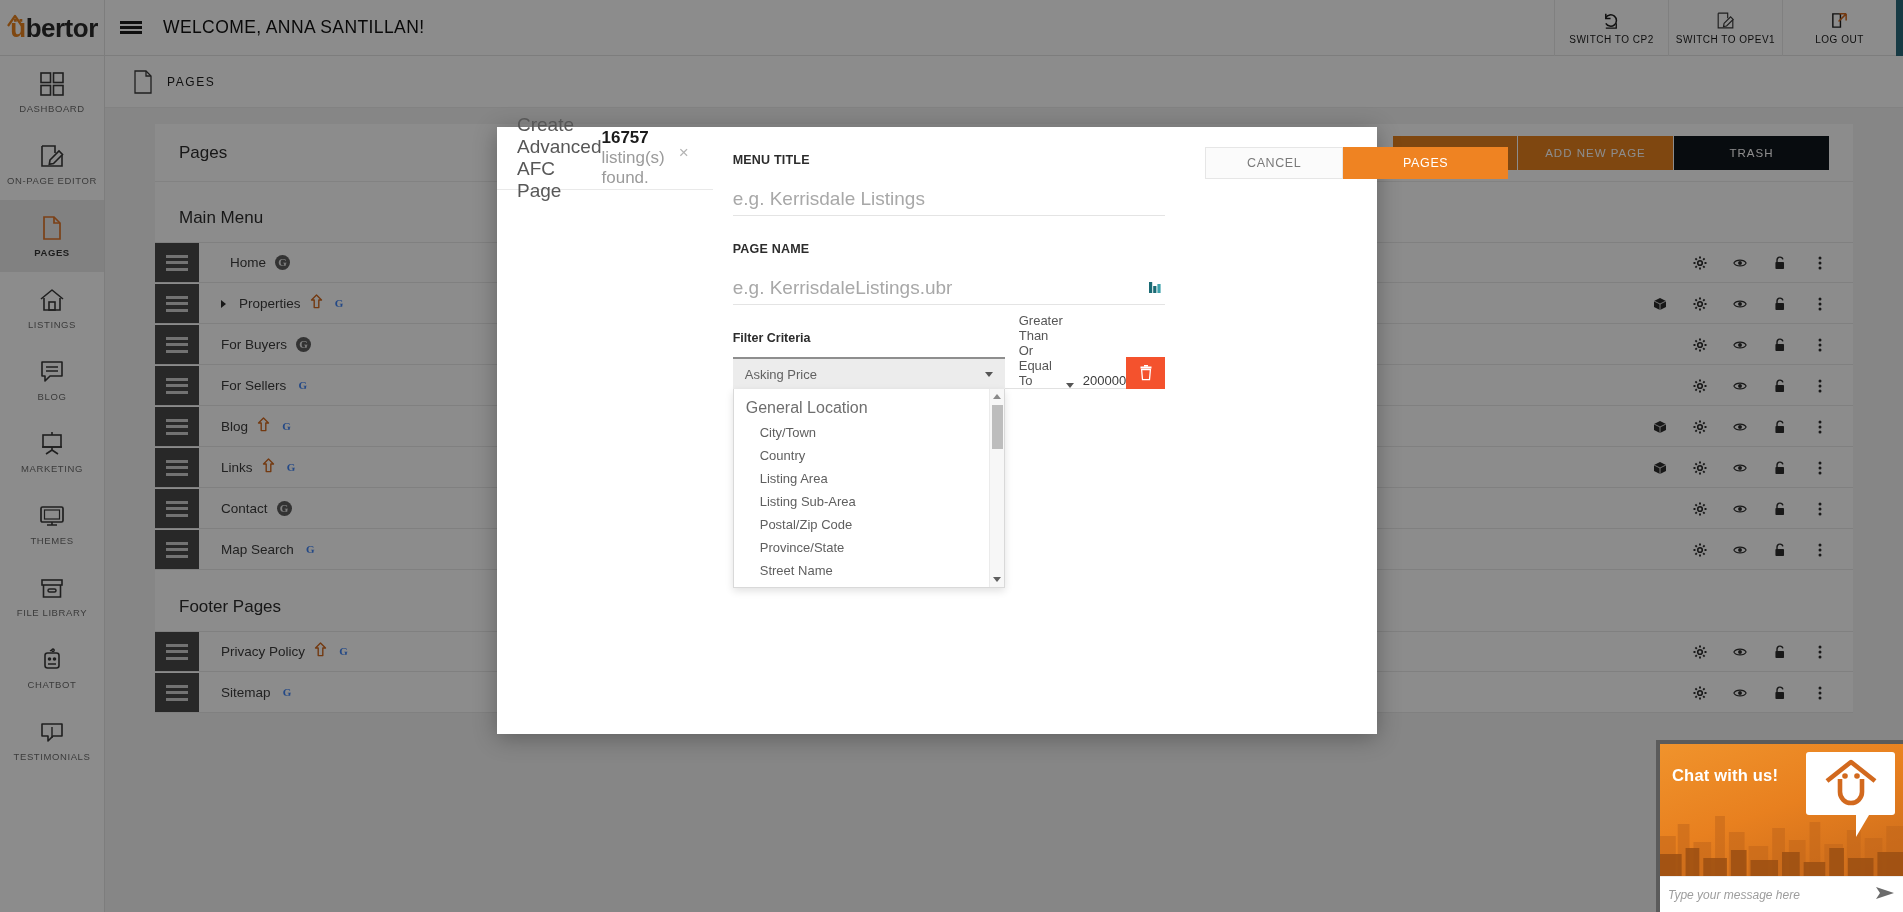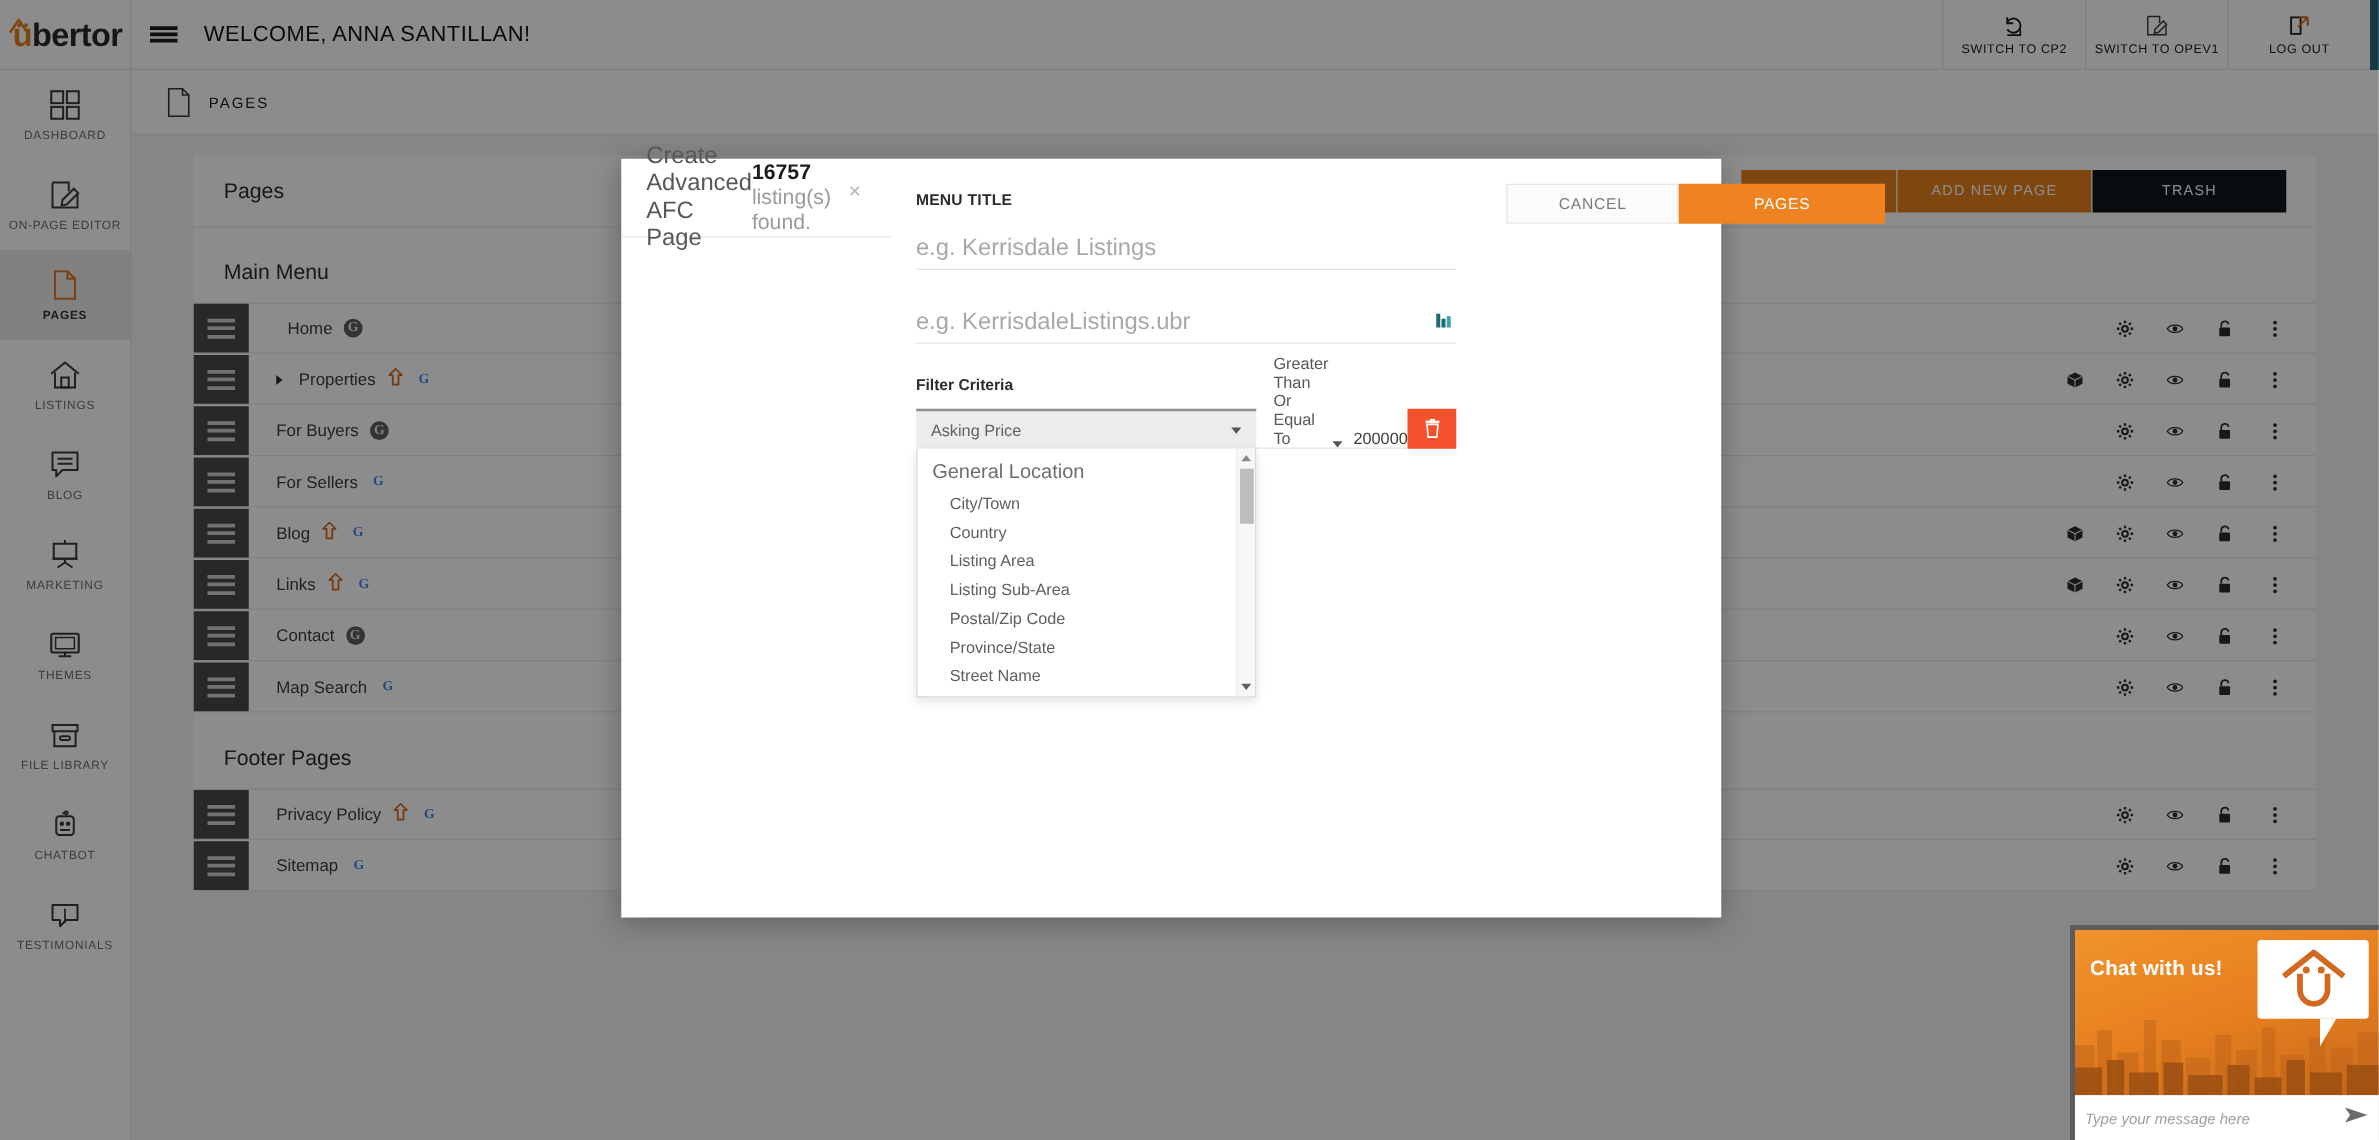--- a/index.html
+++ b/index.html
@@ -878,20 +878,21 @@
     <div id="modal-count"><b>16757</b><span> listing(s) found.</span></div>
     <div id="modal-close">×</div>
   </div>
 
   <div id="modal-body">
     <div class="field-label">MENU TITLE</div>
     <div class="field-line">
       <input id="inp-menu-title" placeholder="e.g. Kerrisdale Listings" style="">
     </div>
 
+    <div class="field-label">PAGE NAME</div>
     <div class="field-line">
       <input id="inp-page-name" placeholder="e.g. KerrisdaleListings.ubr" style="">
       <span class="field-icon-right">
         <svg width="16" height="15" viewBox="0 0 16 15">
           <rect x="2" y="2" width="3.2" height="11" fill="#1b6b75"></rect>
           <rect x="6.2" y="6" width="3.2" height="7" fill="#1b6b75"></rect>
           <rect x="10.4" y="4" width="3.2" height="9" fill="#3fa2ac"></rect>
         </svg>
       </span>
     </div>

